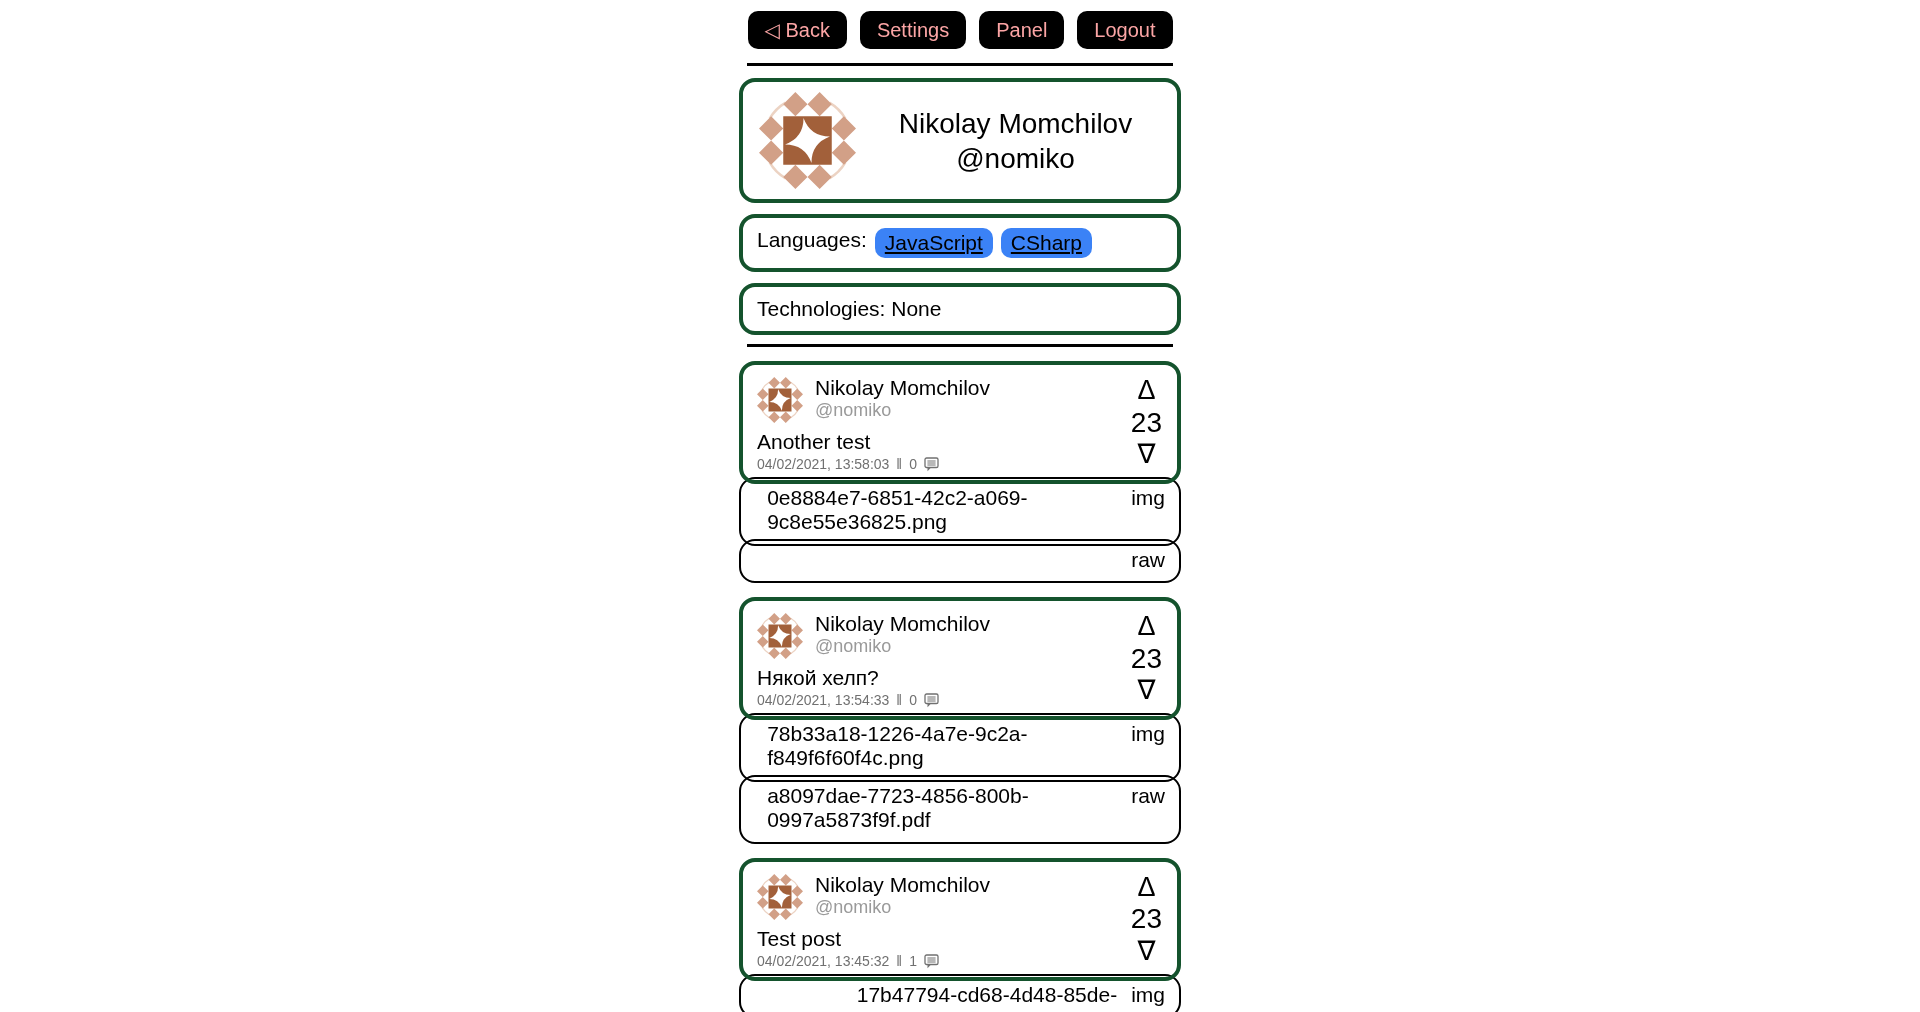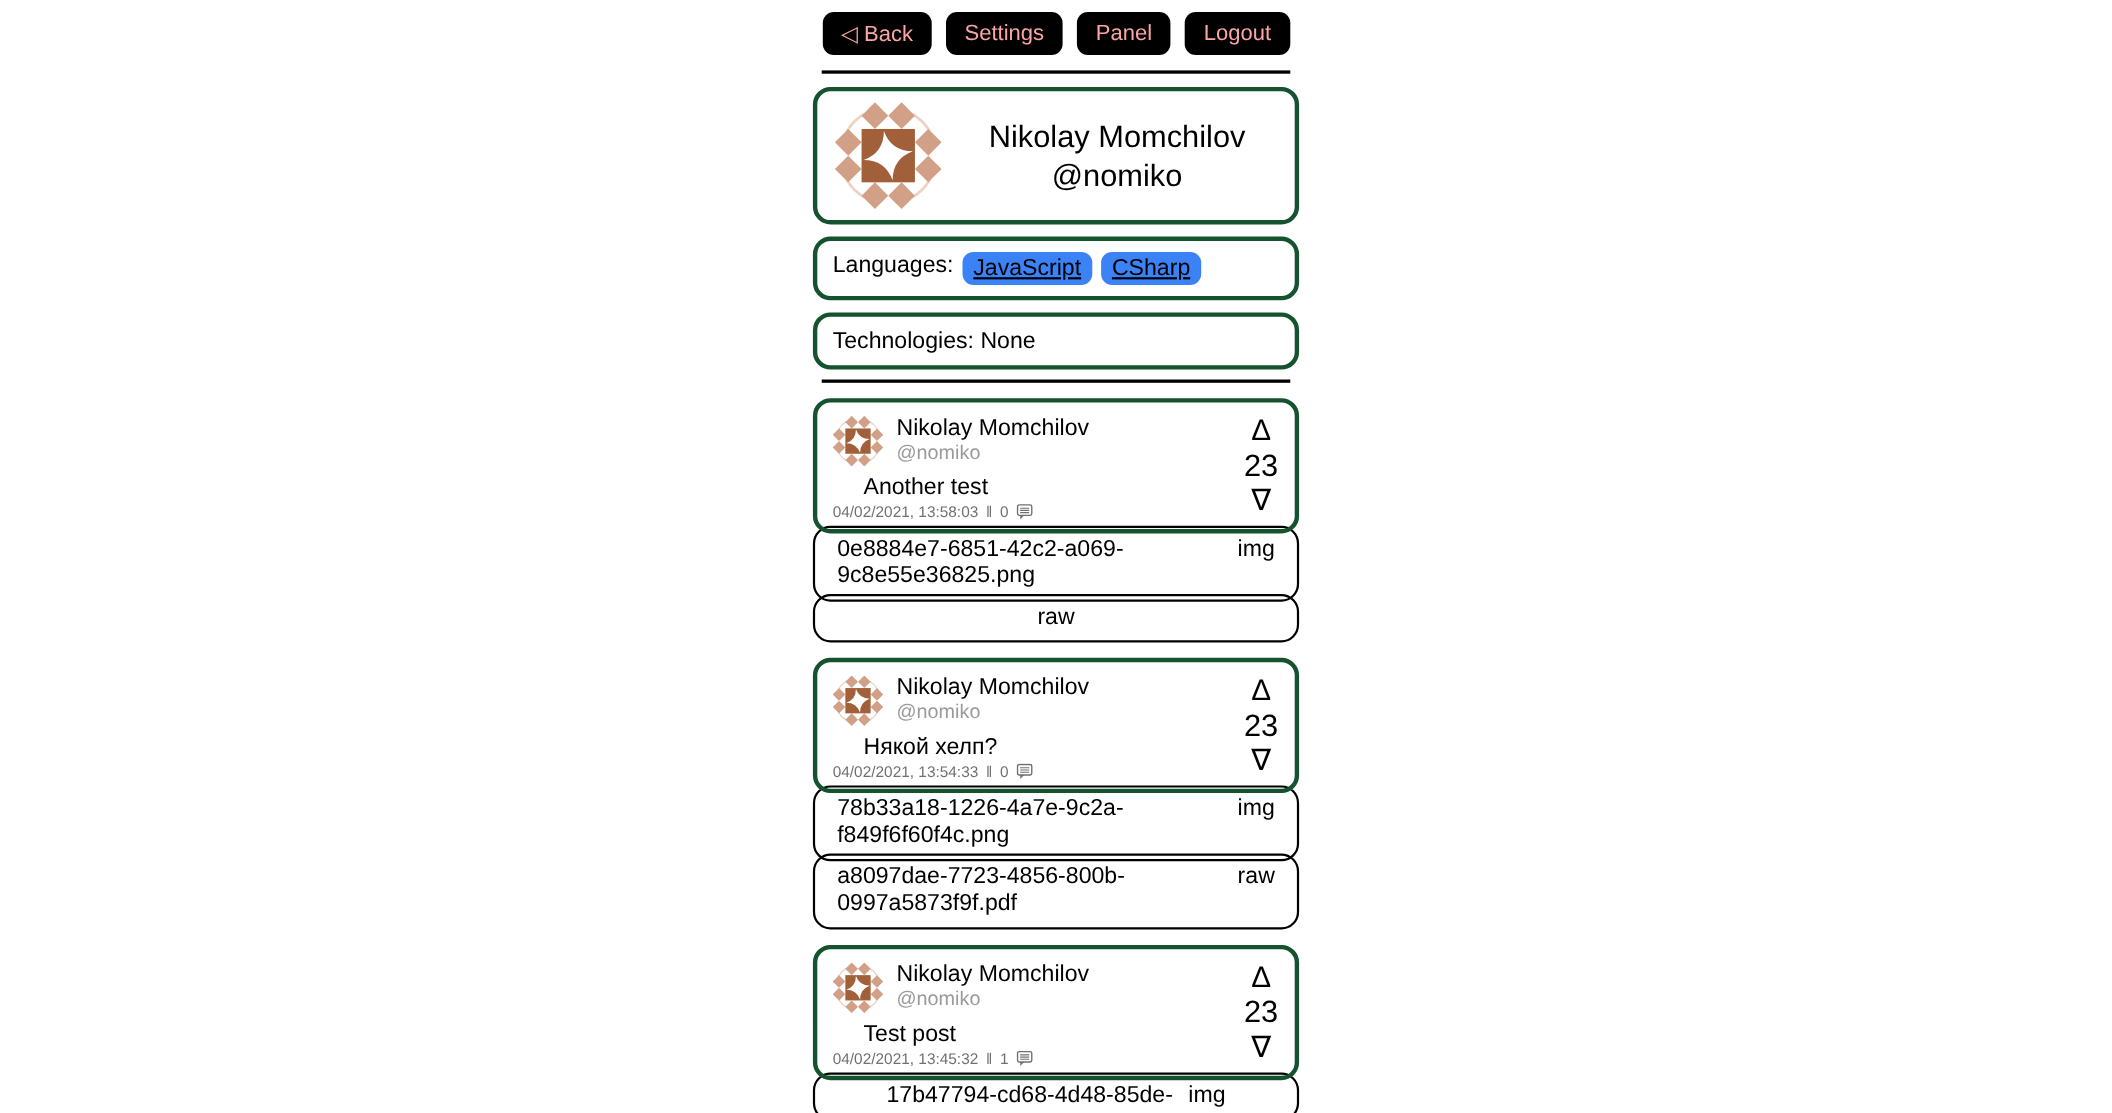--- a/index.html
+++ b/index.html
@@ -79,21 +79,21 @@
   .post-group { margin-top: 14px; }
   .post-card {
     position: relative;
     padding: 10px 60px 8px 14px;
     cursor: pointer;
   }
   .post-header { display: flex; gap: 12px; align-items: flex-start; }
   .post-avatar { width: 46px; height: 46px; flex: none; margin-top: 2px; }
   .post-author { font-size: 21px; line-height: 1.2; }
   .post-handle { font-size: 18px; color: #9a9a9a; line-height: 1.15; }
-  .post-title { font-size: 21px; margin-top: 7px; margin-left: 28px; }
+  .post-title { font-size: 21px; margin-top: 7px; }
   .post-meta {
     font-size: 14px;
     color: #707070;
     margin-top: 2px;
     display: flex;
     align-items: flex-end;
     gap: 7px;
   }
   .meta-sep { font-size: 14px; color: #707070; }
   .comment-icon { display: inline-block; }
@@ -105,21 +105,21 @@
     display: flex;
     flex-direction: column;
     justify-content: space-between;
     align-items: center;
   }
   .vote-arrow { font-size: 27px; line-height: 1; cursor: pointer; }
   .vote-count { font-size: 28px; line-height: 1; }
   
   .attachment {
     display: flex;
-    justify-content: center;
+    justify-content: flex-end;
     align-items: flex-start;
     gap: 14px;
     border: 2px solid #000;
     border-radius: 16px;
     margin-top: -7px;
     padding: 7px 14px 9px 14px;
     font-size: 21px;
     line-height: 1.16;
     cursor: pointer;
   }

